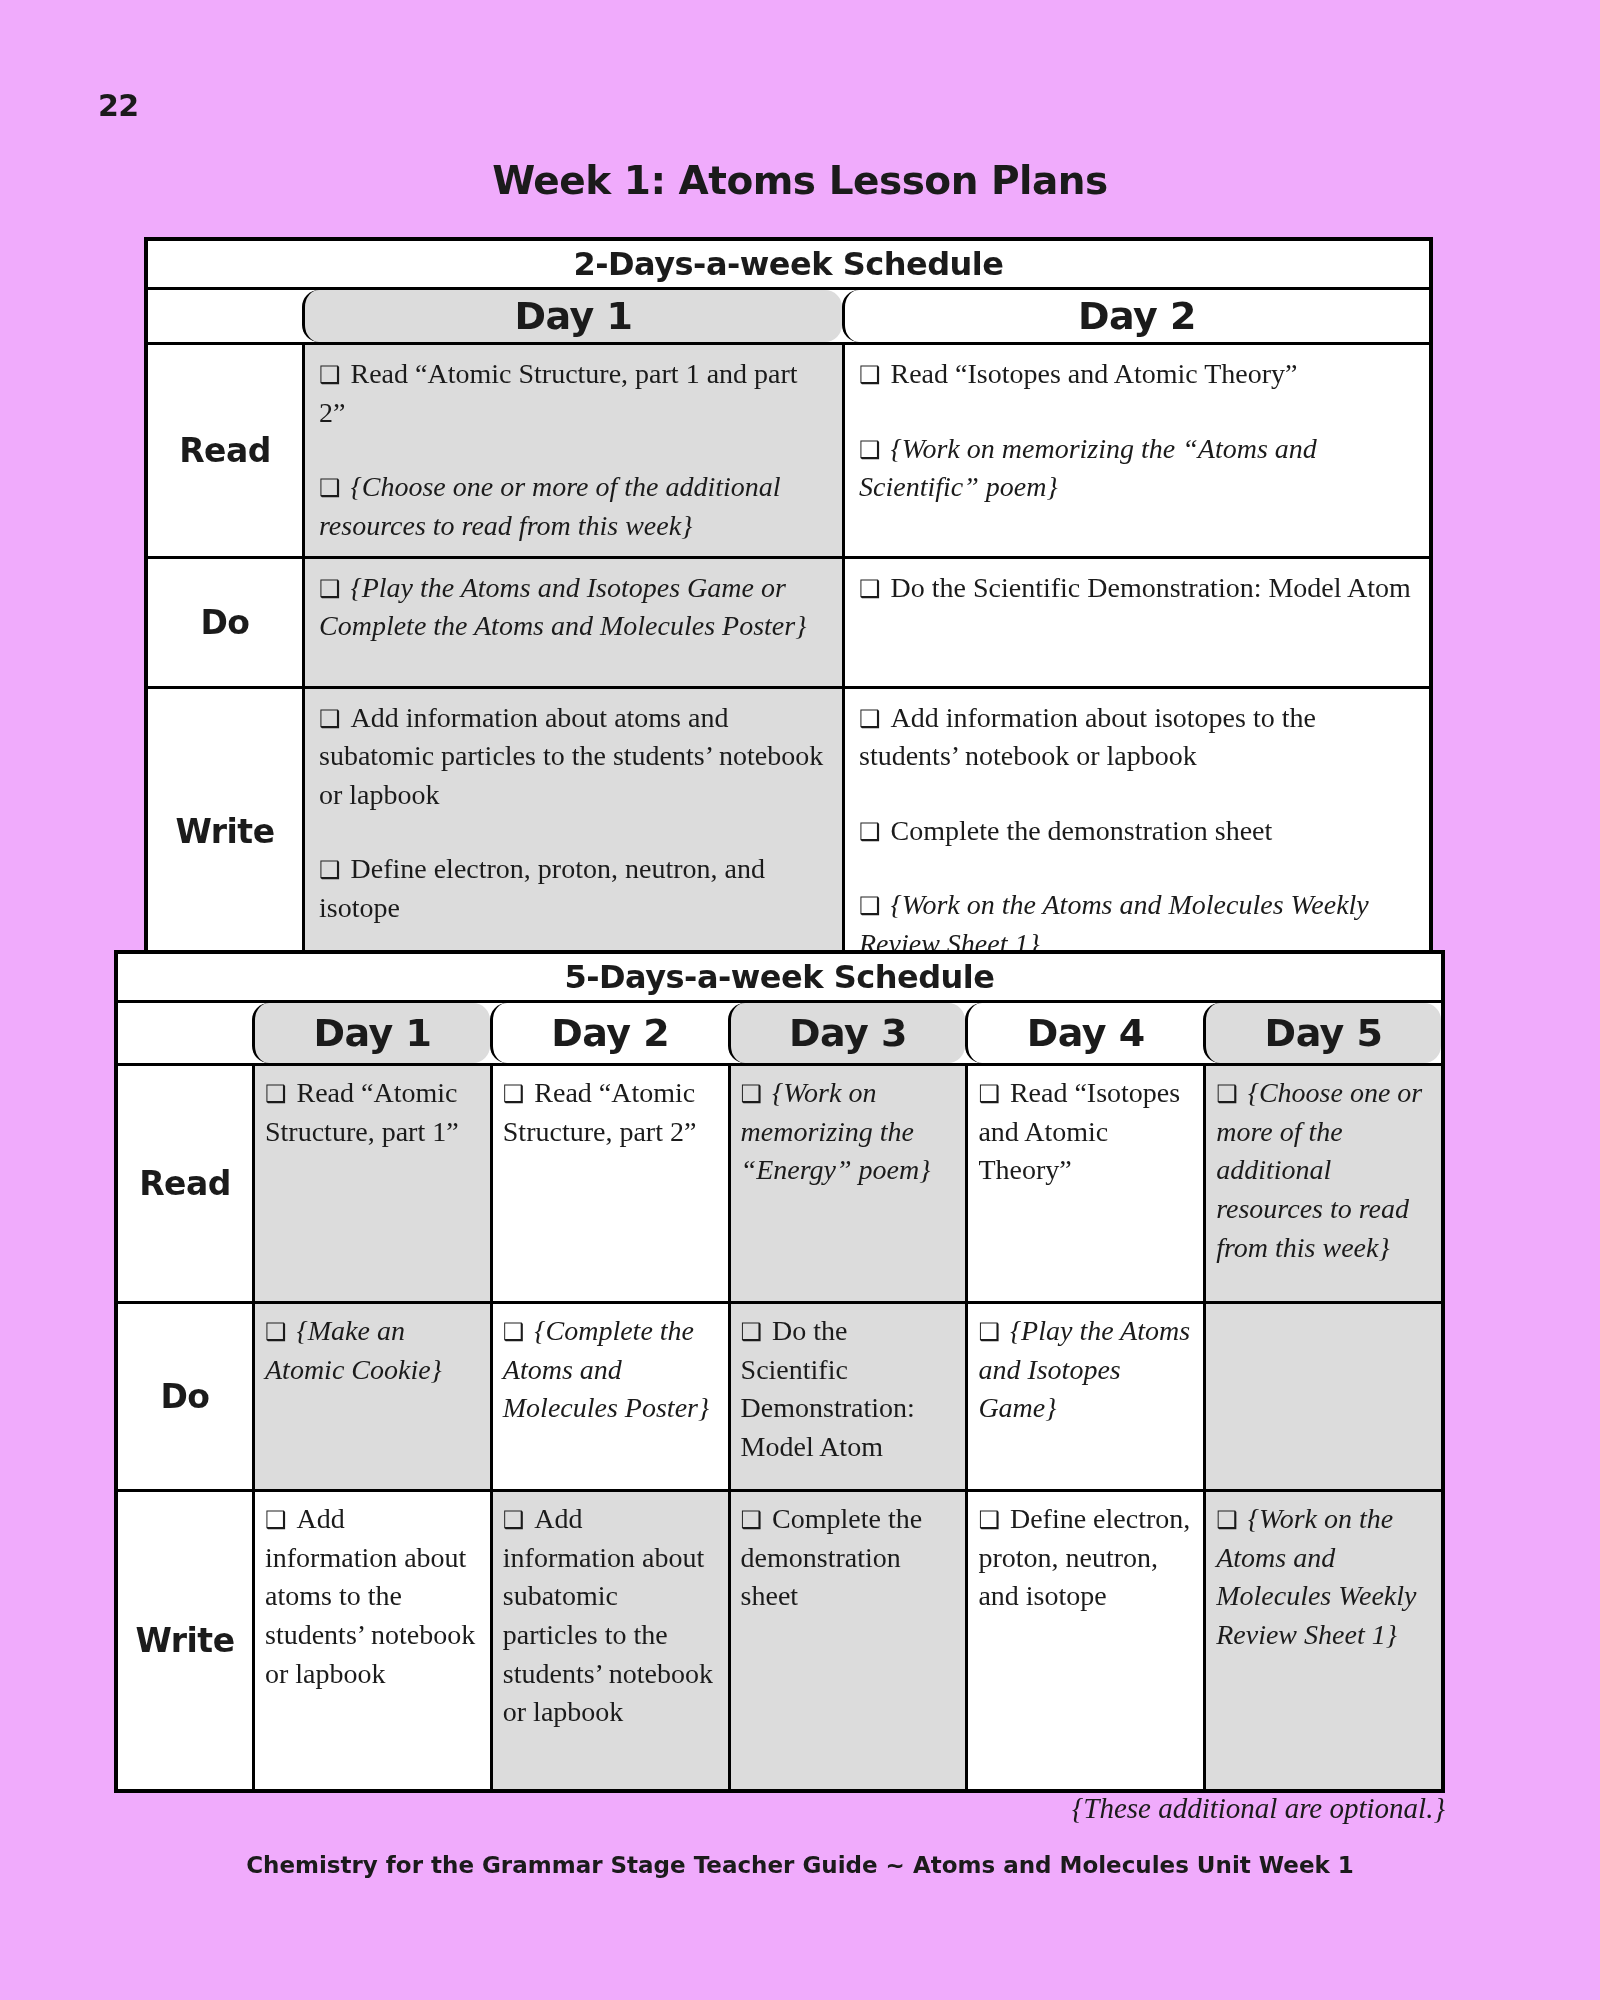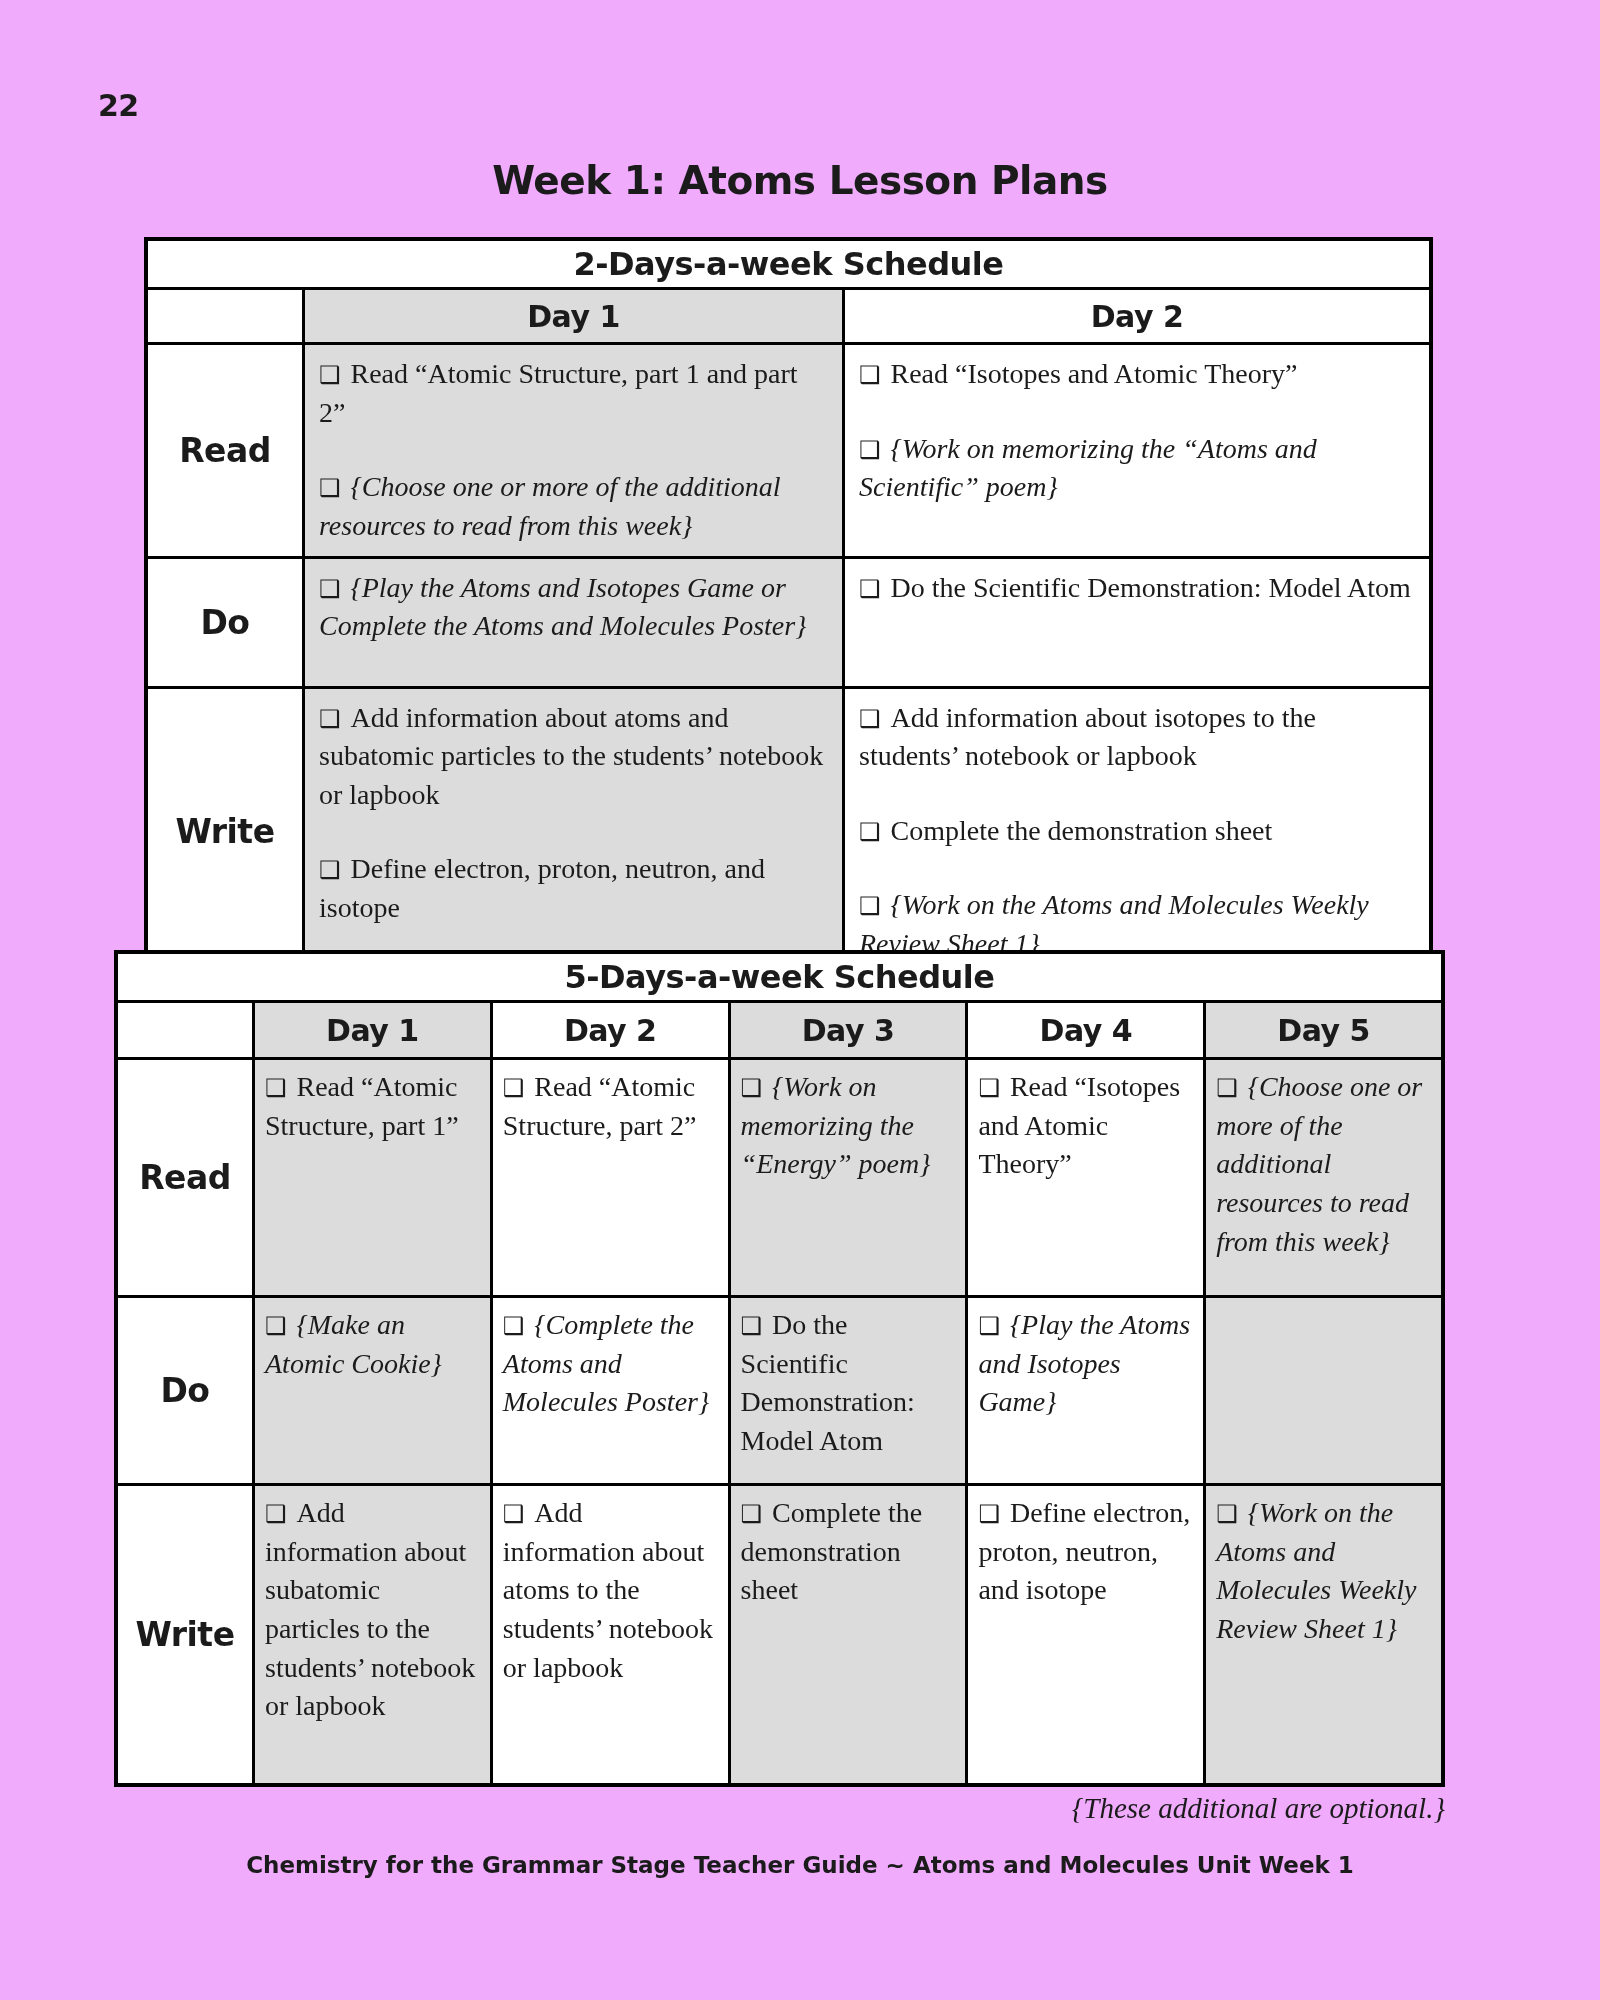--- a/index.html
+++ b/index.html
@@ -16,21 +16,21 @@
 
   .tbl-title{box-sizing:border-box;min-height:49px;border-bottom:3px solid #000;
              display:flex;align-items:center;justify-content:center;font-size:32px;}
   .row{display:flex;box-sizing:border-box;}
   .row + .row{border-top:3px solid #000;}
   .cell{box-sizing:border-box;border-left:3px solid #000;padding:10px 14px;}
   .cell:first-child{border-left:none;}
   .shade{background:#dcdcdc;}
 
   .hdr .cell{display:flex;align-items:center;justify-content:center;
-             font-size:30px;padding:4px 6px;}
+             font-size:38px;padding:4px 6px;border-radius:17px;}
   .lbl{display:flex;align-items:center;justify-content:center;font-size:33px;padding:4px;}
 
   .tbl1 .lbl{width:154px;flex:none;}
   .tbl1 .dcol1{width:540px;flex:none;}
   .tbl1 .dcol2{flex:1;}
   .tbl1 .hdr{min-height:52px;}
   .tbl1 .r-read{min-height:197px;}
   .tbl1 .r-do{min-height:130px;}
   .tbl1 .r-write{min-height:260px;}
 
@@ -147,25 +147,25 @@
         <p class="item"><span class="cb">❑</span><span>Do the Scientific Demonstration: Model Atom</span></p>
       </div>
       <div class="cell dcol">
         <p class="item"><span class="cb">❑</span><span class="it">{Play the Atoms and Isotopes Game}</span></p>
       </div>
       <div class="cell dcol shade"></div>
     </div>
 
     <div class="row r-write">
       <div class="cell lbl hand">Write</div>
+      <div class="cell dcol">
+        <p class="item"><span class="cb">❑</span><span>Add information about atoms to the students’ notebook or lapbook</span></p>
+      </div>
       <div class="cell dcol shade">
         <p class="item"><span class="cb">❑</span><span>Add information about subatomic particles to the students’ notebook or lapbook</span></p>
-      </div>
-      <div class="cell dcol">
-        <p class="item"><span class="cb">❑</span><span>Add information about atoms to the students’ notebook or lapbook</span></p>
       </div>
       <div class="cell dcol shade">
         <p class="item"><span class="cb">❑</span><span>Complete the demonstration sheet</span></p>
       </div>
       <div class="cell dcol">
         <p class="item"><span class="cb">❑</span><span>Define electron, proton, neutron, and isotope</span></p>
       </div>
       <div class="cell dcol shade">
         <p class="item"><span class="cb">❑</span><span class="it">{Work on the Atoms and Molecules Weekly Review Sheet 1}</span></p>
       </div>

